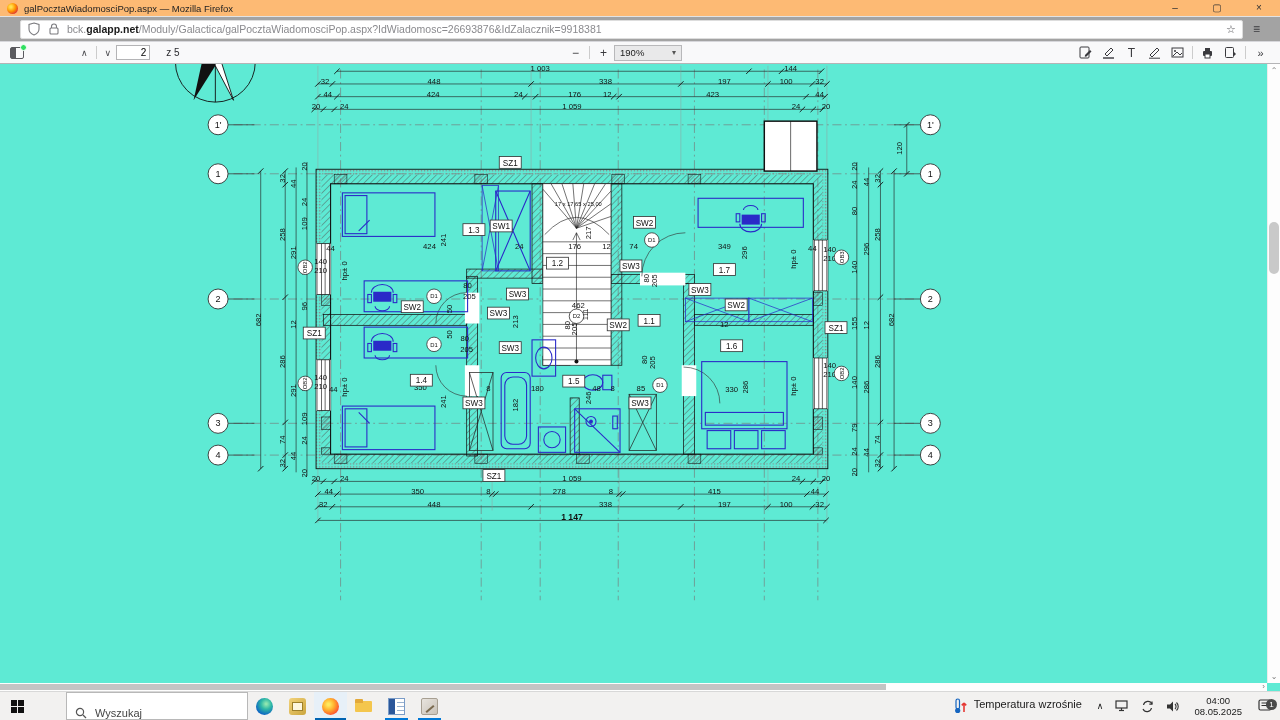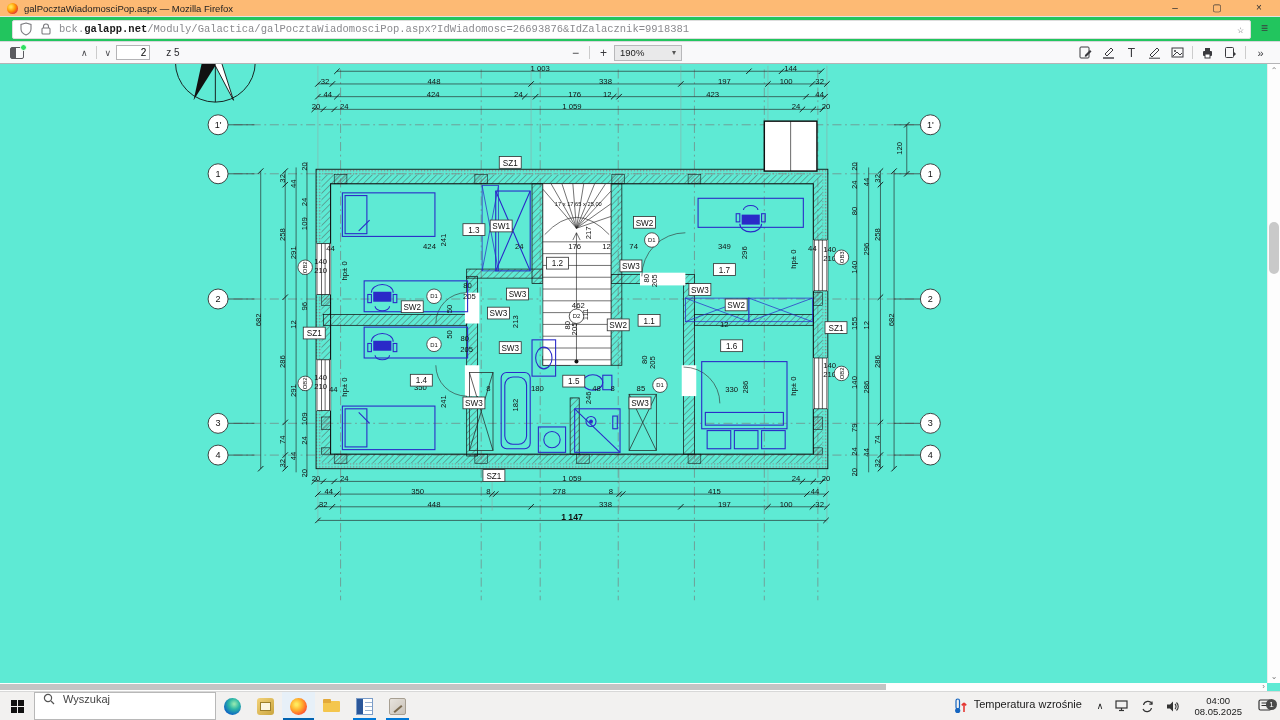--- a/index.html
+++ b/index.html
@@ -8,22 +8,22 @@
 
   
   .titlebar { height:17px; background:#fdba74; border-bottom:1px solid #e3e3e3;
     display:flex; align-items:center; font-size:9.5px; color:#222; }
   .ff-logo { width:11px; height:11px; border-radius:50%; margin:0 6px 0 7px;
     background:radial-gradient(circle at 35% 35%, #ffe14d 10%, #ff9500 45%, #e23b2e 75%, #8a2bd8 100%); }
   .titlebar .win-btns { margin-left:auto; display:flex; height:100%; }
   .titlebar .win-btns span { width:42px; text-align:center; line-height:16px; font-size:10px; color:#333; }
 
   
-  .urlbar { height:25px; background:#22c55e; border-bottom:1px solid #d7d7db;
-    display:flex; align-items:center; padding:0 12px;font-family:Liberation Mono, monospace; }
+  .urlbar { height:25px; background:#a3a3a3; border-bottom:1px solid #d7d7db;
+    display:flex; align-items:center; padding:0 20px; }
   .url-field { flex:1; height:19px; background:#fff; border:1px solid #ddd; border-radius:2px;
     display:flex; align-items:center; padding:0 6px; font-size:10.5px; color:#8a8a8e; overflow:hidden; white-space:nowrap; }
   .url-field .dom { color:#1a1a1a; font-weight:bold; }
   .u-icon { width:14px; height:14px; margin-right:6px; flex:none; }
   .star { margin-left:auto; color:#5a5a5e; font-size:11px; }
   .hamburger { font-size:12px; color:#3a3a3e; margin-left:10px; letter-spacing:0; }
 
   
   .pdfbar { height:22px; background:#f9f9fa; border-bottom:1px solid #b4b4b6;
     display:flex; align-items:center; font-size:10px; color:#2a2a2e; position:relative; }
@@ -61,22 +61,22 @@
   .hscroll { position:absolute; left:0; right:13px; bottom:0; height:8px; background:#fdfdfd; }
   .hscroll .thumb { position:absolute; left:0; top:1px; height:6px; width:886px; background:#c4c4c4; }
   .hscroll .arr { position:absolute; right:2px; top:-1px; font-size:8px; color:#7a7a7a; }
 
   
   .taskbar { height:29px; background:#f2f1f0; border-top:1px solid #d8d8d8;
     display:flex; align-items:stretch; font-size:11px; color:#1a1a1a; }
   .tb-start { width:34px; display:flex; align-items:center; justify-content:center; }
   .win-logo { display:grid; grid-template:6px 6px / 6px 6px; gap:1px; }
   .win-logo i { background:#111; }
-  .tb-search { width:182px; background:#fff; border:1px solid #b8b8b8; display:flex; align-items:flex-start;
-    padding:0 8px; color:#444; }
+  .tb-search { width:182px; background:#fff; border:1px solid #b8b8b8; display:flex; align-items:flex-end;
+    padding:0 8px; color:#444;margin-left:32px; }
   .tb-search svg { margin-right:8px; }
   .tb-apps { display:flex; }
   .tb-app { width:33px; display:flex; align-items:center; justify-content:center; position:relative; }
   .tb-app.active { background:#e7f0f8; }
   .tb-app .uline { position:absolute; bottom:0; left:5px; right:5px; height:2px; background:#0078d7; }
   .tb-app.active .uline { left:1px; right:1px; background:#0063b1; }
   .ic16 { width:17px; height:17px; position:relative; }
   .ic-edge { border-radius:50%; background:radial-gradient(circle at 60% 35%, #8ee6b0 5%, #2fb8a5 35%, #0b62c4 75%, #123a8f 100%); }
   .ic-mail { background:linear-gradient(135deg,#f3d27a,#caa53d); border-radius:3px; }
   .ic-mail::after { content:""; position:absolute; inset:4px 3px; background:#fdf6df; border:1px solid #9d7f2a; }

